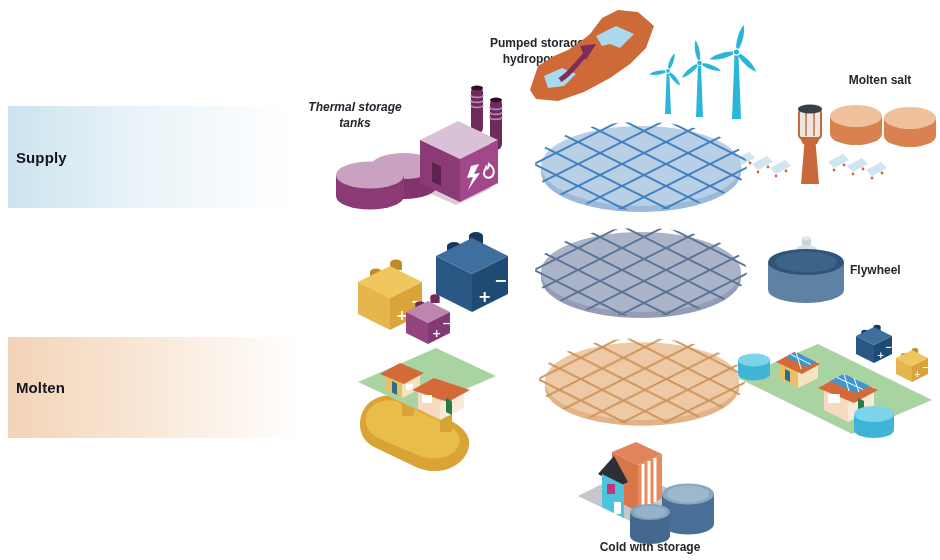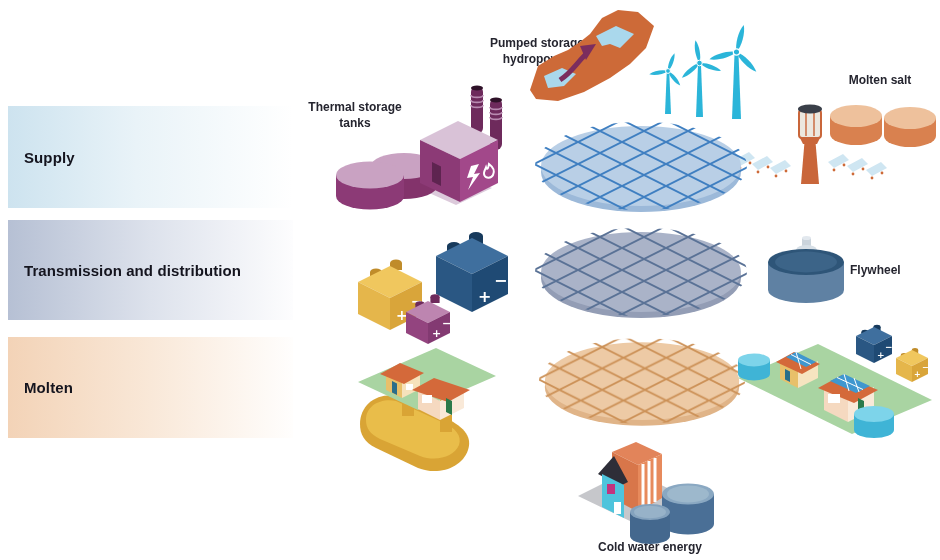--- a/index.html
+++ b/index.html
@@ -4,47 +4,44 @@
 <style>
   * { margin:0; padding:0; box-sizing:border-box; }
   html,body { width:940px; height:560px; }
   body { font-family:"Liberation Sans", sans-serif; background:#ffffff; position:relative; overflow:hidden; }
   #stage { position:absolute; inset:0; width:940px; height:560px; }
 
   .band { position:absolute; left:8px; width:285px; display:flex; align-items:center; padding-left:8px; }
   .band-supply { top:106px; height:102px; background:linear-gradient(to right,#cde3ef 0%, #e9f3f8 45%, #ffffff 100%); }
   .band-trans  { top:220px; height:100px; background:linear-gradient(to right,#b6c0d4 0%, #dde2ec 50%, #fdfdfe 100%); }
   .band-demand { top:337px; height:101px; background:linear-gradient(to right,#f3d3b7 0%, #f9e8d8 50%, #fffefd 100%); }
-  .band-label { font-size:15px; font-weight:600; color:#14141e; letter-spacing:0.1px;margin-left:8px; }
+  .band-label { font-size:15px; font-weight:600; color:#14141e; letter-spacing:0.1px; }
 
   .lbl { position:absolute; font-size:12px; font-weight:bold; color:#25252f; text-align:center; line-height:1.3; }
 
   svg { position:absolute; overflow:visible; }
   svg text.sign { font-family:"DejaVu Sans", sans-serif; font-weight:bold; fill:#ffffff; }
 </style>
 </head>
 <body>
 
 <div id="stage">
 
   <div class="band band-supply">
     <span class="band-label">Supply</span>
   </div>
-  <div class="band band-trans">
-    <span class="band-label">Transmission and distribution</span>
-  </div>
   <div class="band band-demand">
     <span class="band-label">Molten</span>
   </div>
 
-  <div class="lbl" style="left:299px;top:100px;width:112px;">Thermal storage tanks</div>
+  <div class="lbl" style="left:299px;top:100px;width:112px;font-style:italic;">Thermal storage tanks</div>
   <div class="lbl" style="left:481px;top:36px;width:112px;">Pumped storage hydropower</div>
   <div class="lbl" style="left:834px;top:73px;width:92px;">Molten salt</div>
   <div class="lbl" style="left:850px;top:263px;width:70px;text-align:left;">Flywheel</div>
-  <div class="lbl" style="left:588px;top:540px;width:124px;">Cold water energy</div>
+  <div class="lbl" style="left:588px;top:540px;width:124px;">Cold with storage</div>
 
   <svg style="left:308px;top:78px;" width="200" height="132" viewBox="0 0 200 132">
 
     <polygon points="110,110 146,93 184,110 148,127" fill="#dccadb"></polygon>
 
     <g>
       <path d="M63,88 L63,108 A33,13 0 0 0 129,108 L129,88 Z" fill="#83336b"></path>
       <ellipse cx="96" cy="88" rx="33" ry="13" fill="#c9a2c2"></ellipse>
       <path d="M28,97 L28,118 A34,13.5 0 0 0 96,118 L96,97 Z" fill="#8c3a76"></path>
       <ellipse cx="62" cy="97" rx="34" ry="13.5" fill="#c9a2c2"></ellipse>

